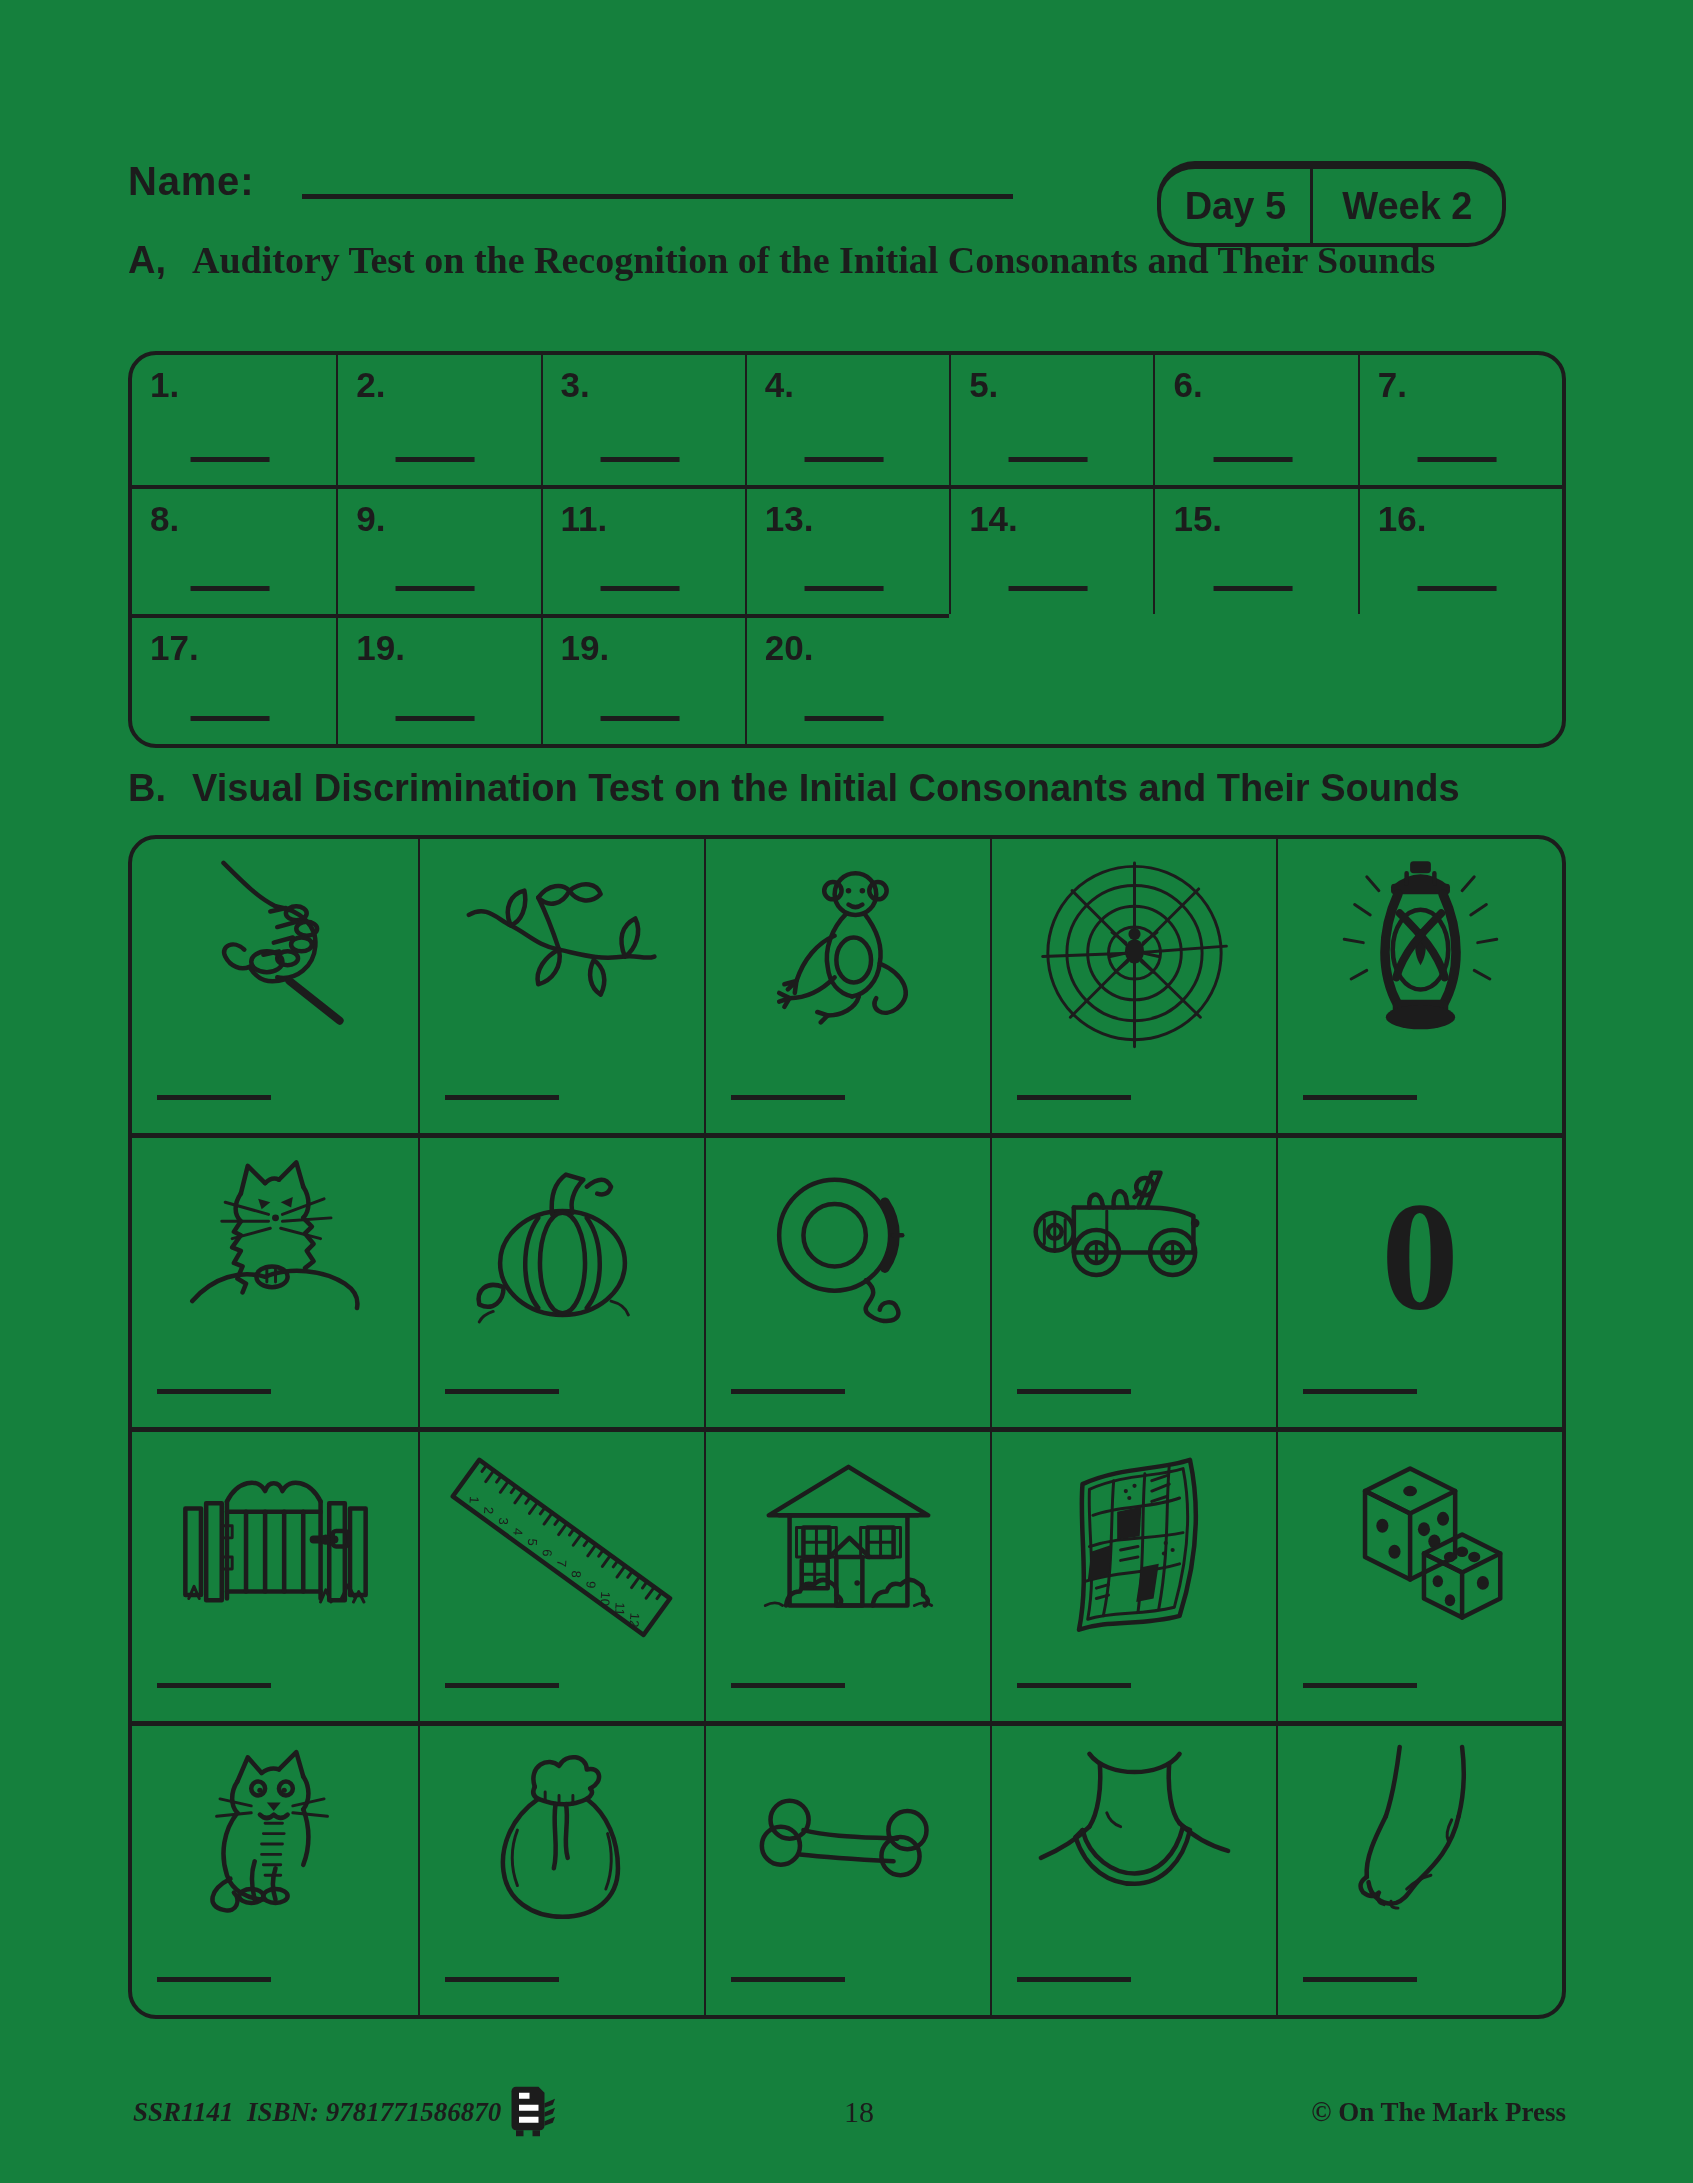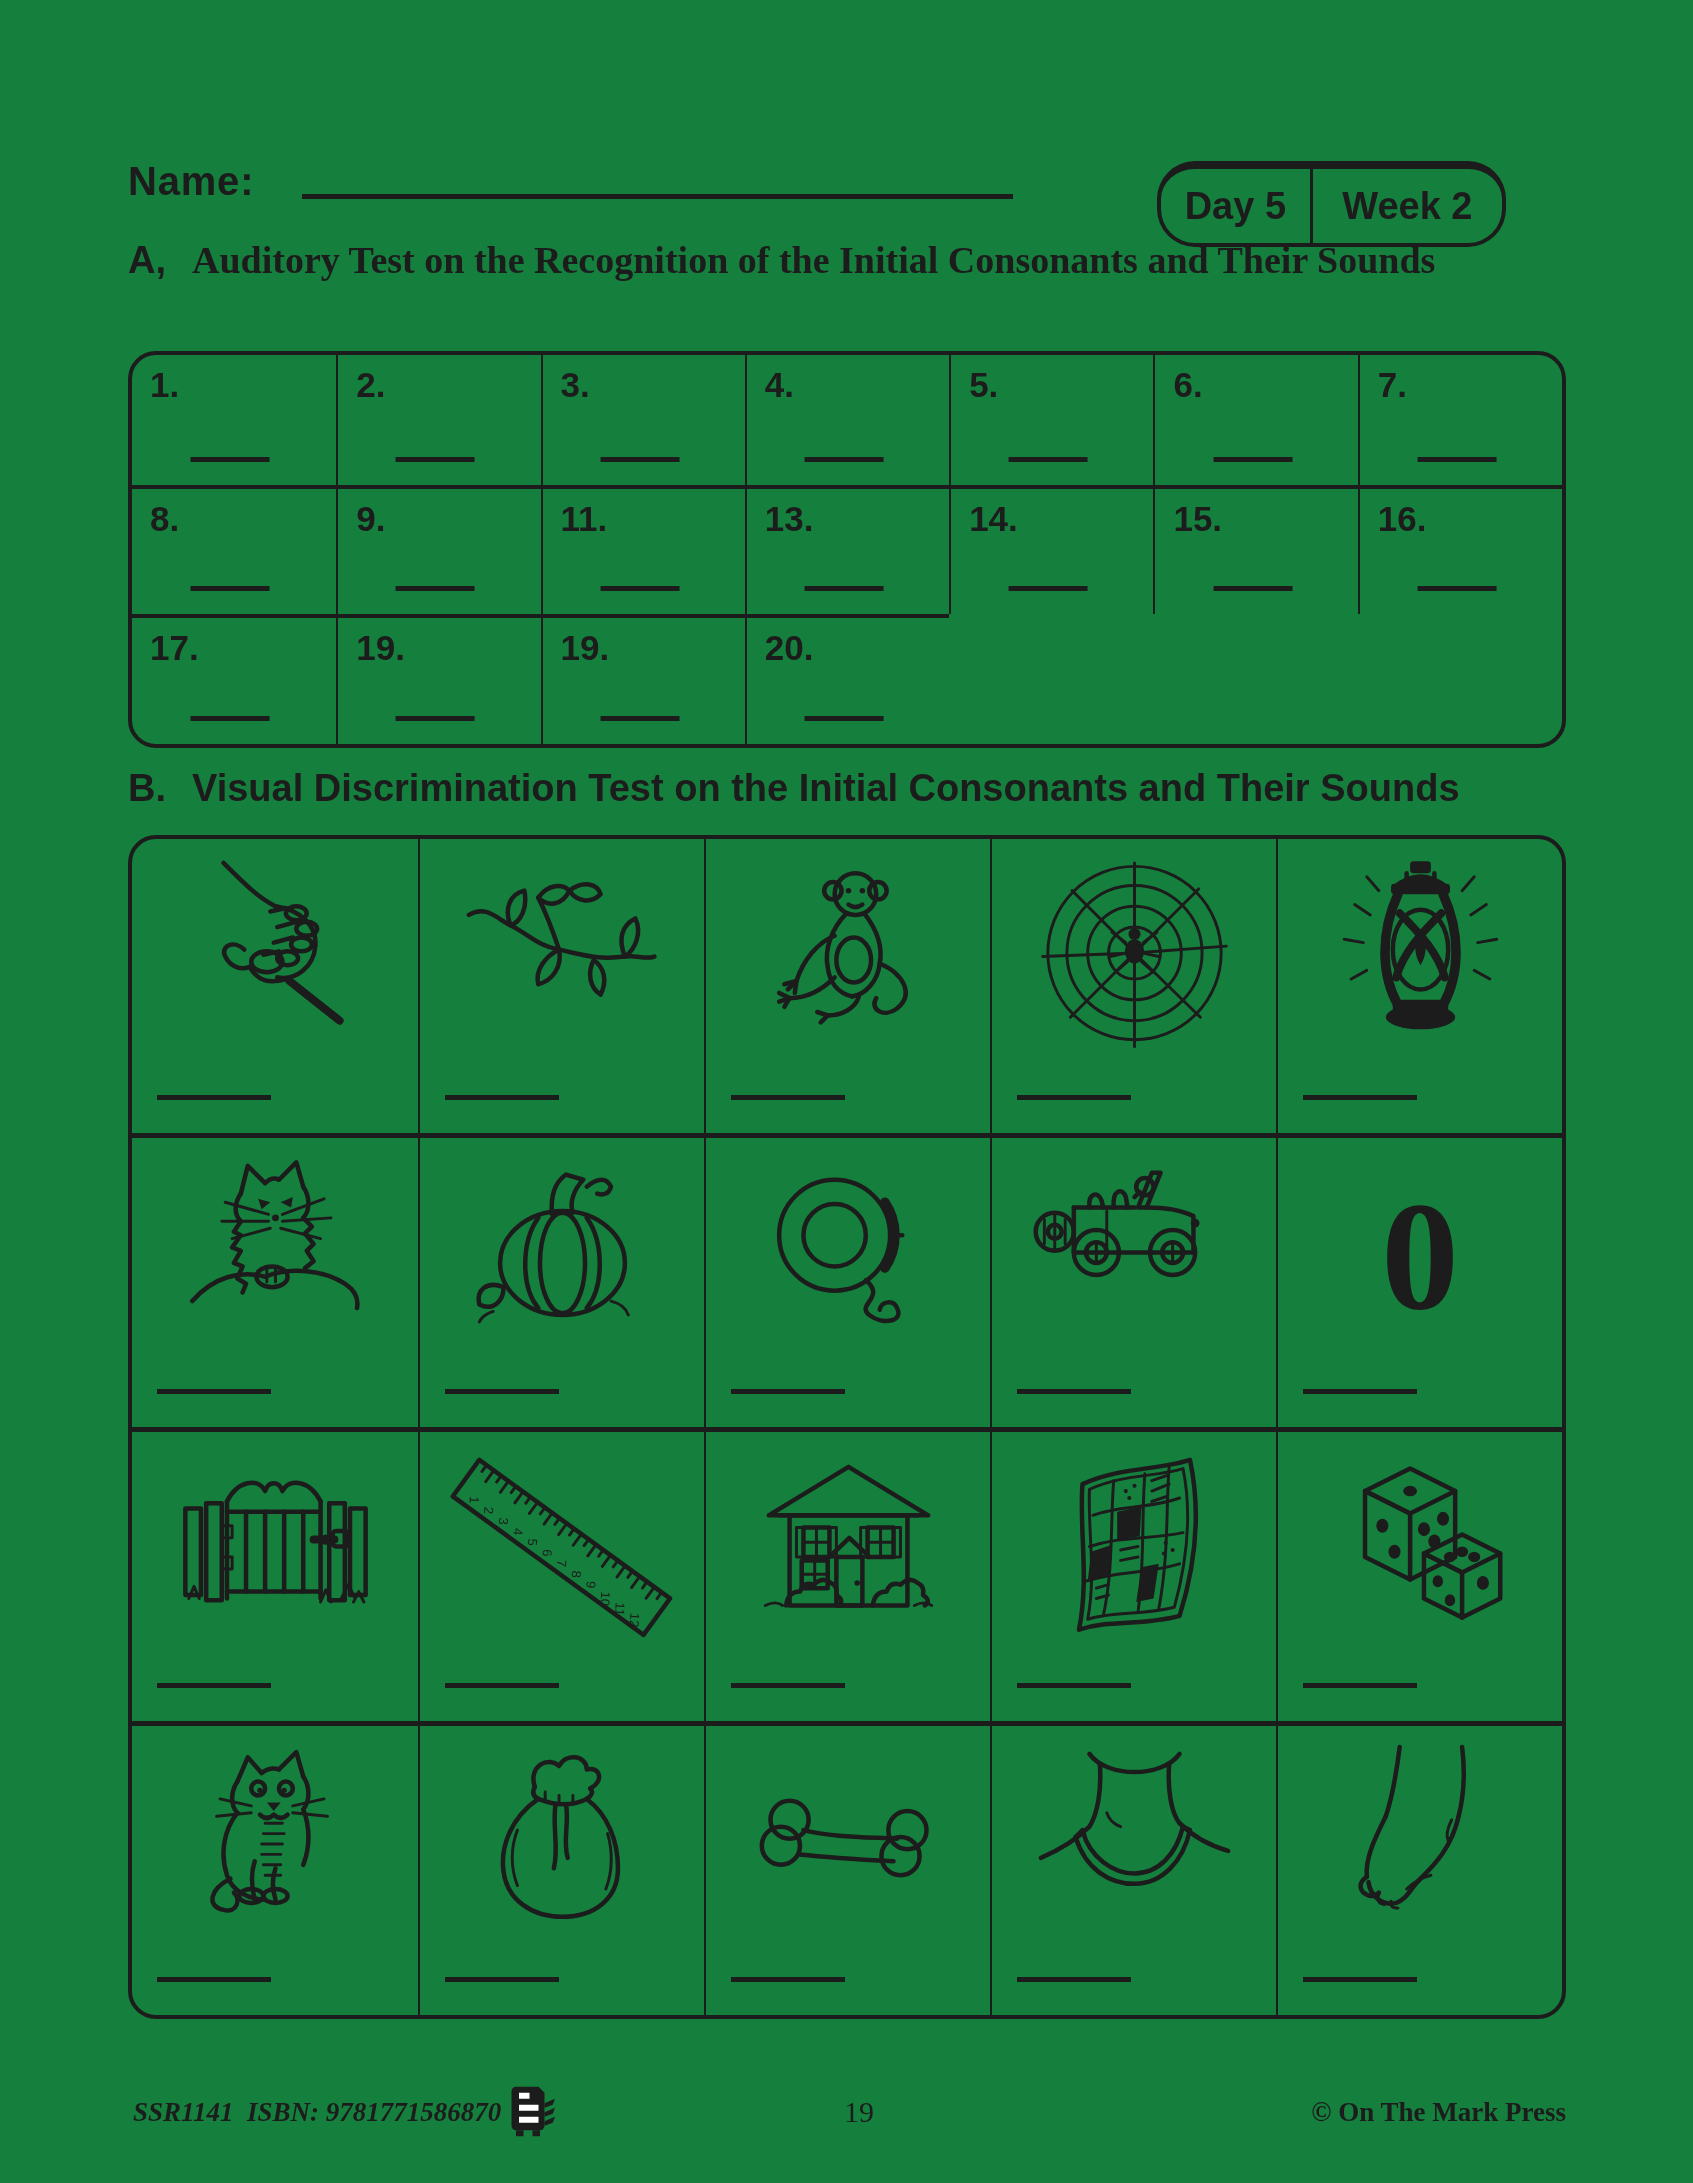--- a/index.html
+++ b/index.html
@@ -523,18 +523,18 @@
       <path d="M8,2 h30 l8,8 v44 a6,6 0 0 1 -6,6 h-32 a6,6 0 0 1 -6,-6 v-46 a6,6 0 0 1 6,-6 z" fill="#1c1c1c"></path>
       <rect x="12" y="10" width="14" height="8" fill="#ffffff"></rect>
       <rect x="12" y="26" width="26" height="8" fill="#ffffff"></rect>
       <rect x="12" y="42" width="26" height="8" fill="#ffffff"></rect>
       <path d="M46,24 l14,-6 l-3,8 l-11,4 z" fill="#1c1c1c"></path>
       <path d="M46,36 l14,-6 l-3,8 l-11,4 z" fill="#1c1c1c"></path>
       <path d="M46,48 l14,-6 l-3,8 l-11,4 z" fill="#1c1c1c"></path>
       <rect x="8" y="60" width="10" height="8" fill="#1c1c1c"></rect>
       <rect x="30" y="60" width="10" height="8" fill="#1c1c1c"></rect>
     </svg>
-    <span class="pageno">19</span>
+    <span class="pageno">18</span>
     <span class="copyright">© On The Mark Press</span>
   </div>
 
 </div>
 
 
 </body></html>

